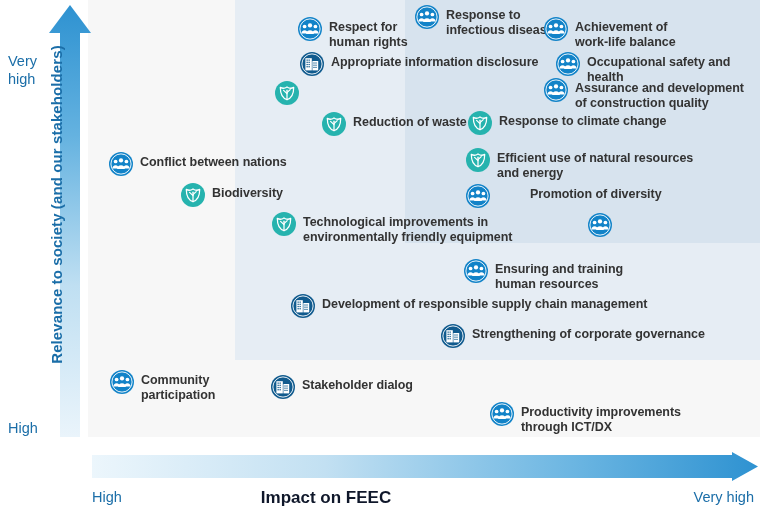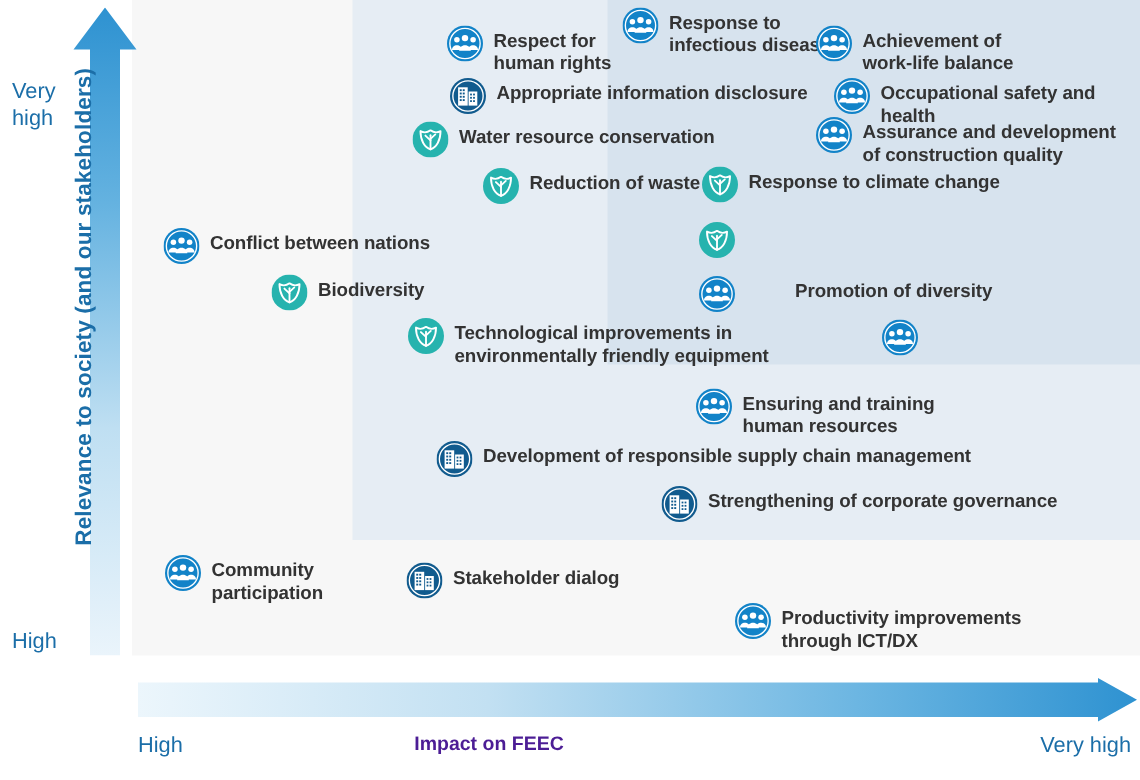--- a/index.html
+++ b/index.html
@@ -97,23 +97,23 @@
     top: 452px;
     width: 666px;
     height: 30px;
   }
   .x-axis-title {
     position: absolute;
     left: 0px;
     top: 488px;
     width: 652px;
     text-align: center;
-    font-size: 13px;
+    font-size: 17px;
     font-weight: bold;
-    color: #4c1d95;
+    color: #0f172a;
   }
   .x-label-left {
     position: absolute;
     left: 92px;
     top: 489px;
     font-size: 14.5px;
     color: #1b6ea8;
   }
   .x-label-right {
     position: absolute;
@@ -287,21 +287,20 @@
       <div class="item" style="left: 275px; top: 81px;">
         <span class="item-icon icon-env" style="background: transparent; color: rgb(38, 179, 174);"><svg viewBox="0 0 24 24" width="24" height="24">
     <circle cx="12" cy="12" r="12" fill="currentColor"></circle>
     <g fill="none" stroke="#ffffff" stroke-width="1.25" stroke-linejoin="round" stroke-linecap="round">
       <path d="M5.3 6.4 C5.3 12.6 8.0 17.2 12 18.6 C16.0 17.2 18.7 12.6 18.7 6.4 C16.4 7.7 13.9 7.3 12 5.9 C10.1 7.3 7.6 7.7 5.3 6.4 Z"></path>
       <path d="M12 18.6 L12 9.2"></path>
       <path d="M12 12.6 L8.6 9.4"></path>
       <path d="M12 11.6 L15.2 8.6"></path>
     </g>
   </svg></span>
-        <span class="item-label">Water resource conservation</span>
       </div>
       <div class="item" style="left: 544px; top: 78px;">
         <span class="item-icon icon-social" style="background: transparent; color: rgb(18, 131, 200);"><svg viewBox="0 0 24 24" width="24" height="24">
     <circle cx="12" cy="12" r="12" fill="currentColor"></circle>
     <circle cx="12" cy="12" r="10.1" fill="none" stroke="#ffffff" stroke-width="0.9"></circle>
     <g fill="#ffffff">
       <circle cx="6.6" cy="9.5" r="1.85"></circle>
       <path d="M3.3 16.4c0-1.9 1.5-3.2 3.3-3.2s3.3 1.3 3.3 3.2z"></path>
       <circle cx="17.4" cy="9.5" r="1.85"></circle>
       <path d="M14.1 16.4c0-1.9 1.5-3.2 3.3-3.2s3.3 1.3 3.3 3.2z"></path>
@@ -354,20 +353,22 @@
       <div class="item" style="left: 466px; top: 148px;">
         <span class="item-icon icon-env" style="background: transparent; color: rgb(38, 179, 174);"><svg viewBox="0 0 24 24" width="24" height="24">
     <circle cx="12" cy="12" r="12" fill="currentColor"></circle>
     <g fill="none" stroke="#ffffff" stroke-width="1.25" stroke-linejoin="round" stroke-linecap="round">
       <path d="M5.3 6.4 C5.3 12.6 8.0 17.2 12 18.6 C16.0 17.2 18.7 12.6 18.7 6.4 C16.4 7.7 13.9 7.3 12 5.9 C10.1 7.3 7.6 7.7 5.3 6.4 Z"></path>
       <path d="M12 18.6 L12 9.2"></path>
       <path d="M12 12.6 L8.6 9.4"></path>
       <path d="M12 11.6 L15.2 8.6"></path>
     </g>
   </svg></span>
+        <span class="item-label">Efficient use of natural resources
+and energy</span>
       </div>
       <div class="item" style="left: 181px; top: 183px;">
         <span class="item-icon icon-env" style="background: transparent; color: rgb(38, 179, 174);"><svg viewBox="0 0 24 24" width="24" height="24">
     <circle cx="12" cy="12" r="12" fill="currentColor"></circle>
     <g fill="none" stroke="#ffffff" stroke-width="1.25" stroke-linejoin="round" stroke-linecap="round">
       <path d="M5.3 6.4 C5.3 12.6 8.0 17.2 12 18.6 C16.0 17.2 18.7 12.6 18.7 6.4 C16.4 7.7 13.9 7.3 12 5.9 C10.1 7.3 7.6 7.7 5.3 6.4 Z"></path>
       <path d="M12 18.6 L12 9.2"></path>
       <path d="M12 12.6 L8.6 9.4"></path>
       <path d="M12 11.6 L15.2 8.6"></path>
     </g>

